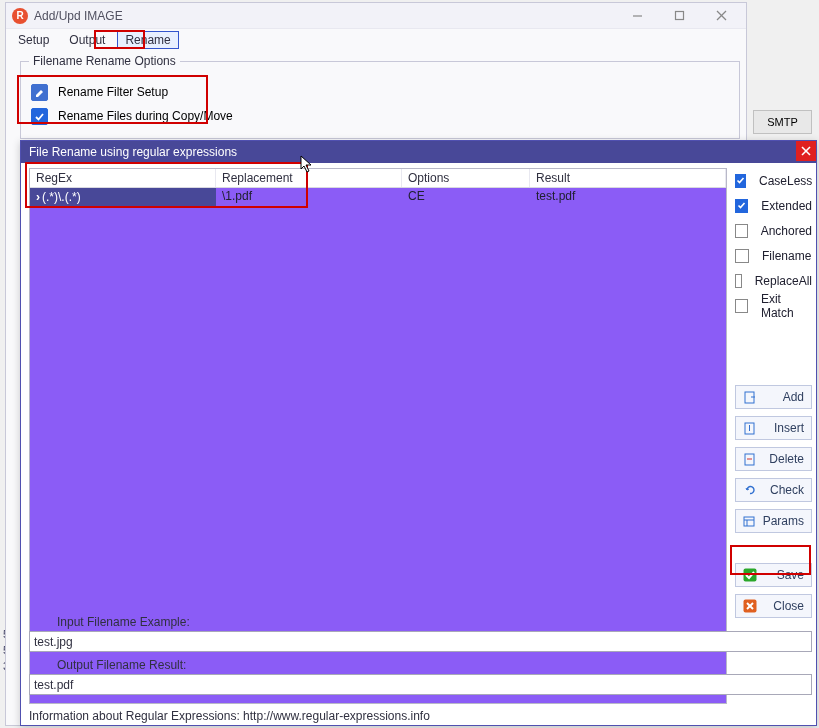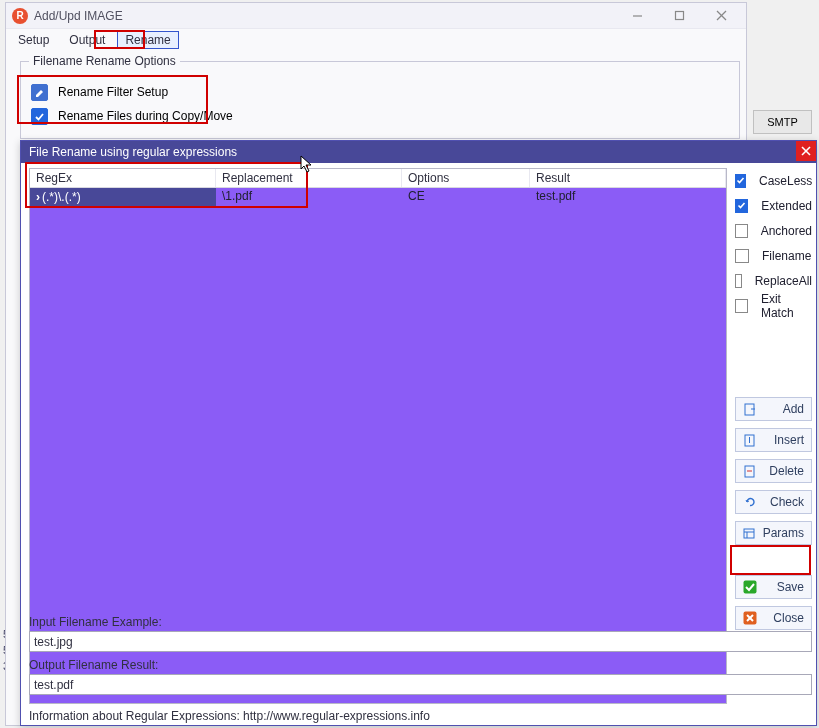--- a/index.html
+++ b/index.html
@@ -52,29 +52,29 @@
 .gr-res { flex: 1; color: #202030; }
 .gr-regex .marker { color: #fff; margin-right: 2px; font-weight: bold; }
 
 .redbox-regex { position: absolute; left: 25px; top: 162px; width: 283px; height: 46px; z-index: 60; }
 
 .opts-panel { position: absolute; left: 714px; top: 27px; width: 77px; }
 .optchk { display: flex; align-items: center; gap: 13px; height: 25px; font-size: 12px; color: #202030; }
 .optchk .obox { width: 14px; height: 14px; border: 1px solid #888; background: #fff; display: flex; align-items: center; justify-content: center; }
 .optchk .obox.checked { background: #2266dd; border-color: #2266dd; color: #fff; font-size: 10px; }
 
-.btns-panel { position: absolute; left: 714px; top: 256px; width: 77px; display: flex; flex-direction: column; gap: 7px; }
+.btns-panel { position: absolute; left: 714px; top: 244px; width: 77px; display: flex; flex-direction: column; gap: 7px; }
 .panel-btn { height: 24px; background: #f4f6fc; border: 1px solid #c0c8e0; display: flex; align-items: center; justify-content: flex-start; gap: 6px; padding: 0 7px; font-size: 12px; color: #304060; cursor: pointer; }
 .panel-btn .bicon { width: 14px; height: 14px; display: flex; align-items: center; justify-content: center; }
 .panel-btn .blabel { flex: 1; text-align: right; }
 .gap-v { height: 16px; }
 .redbox-save { position: absolute; left: 730px; top: 545px; width: 81px; height: 30px; z-index: 60; }
 
 .bottom-fields { position: absolute; left: 8px; top: 474px; width: 783px; }
-.bf-label { font-size: 12px; color: #303040; margin-bottom: 2px; }
+.bf-label { font-size: 12px; color: #303040; margin-bottom: 2px; margin-left: 28px; }
 .bf-input { width: 100%; height: 21px; border: 1px solid #a8a8b8; background: #fff; padding: 2px 4px; font-size: 12px; color: #303040; margin-bottom: 6px; }
 .footer-info { font-size: 12px; color: #303040; margin-top: 8px; }
 
 
 .cursor { position: absolute; left: 300px; top: 155px; z-index: 100; pointer-events: none; }
 
 
 .left-sliver { position: absolute; left: -3px; top: 626px; font-size: 11px; color: #446; line-height: 16px; z-index: -1; }
 </style>
 </head>

